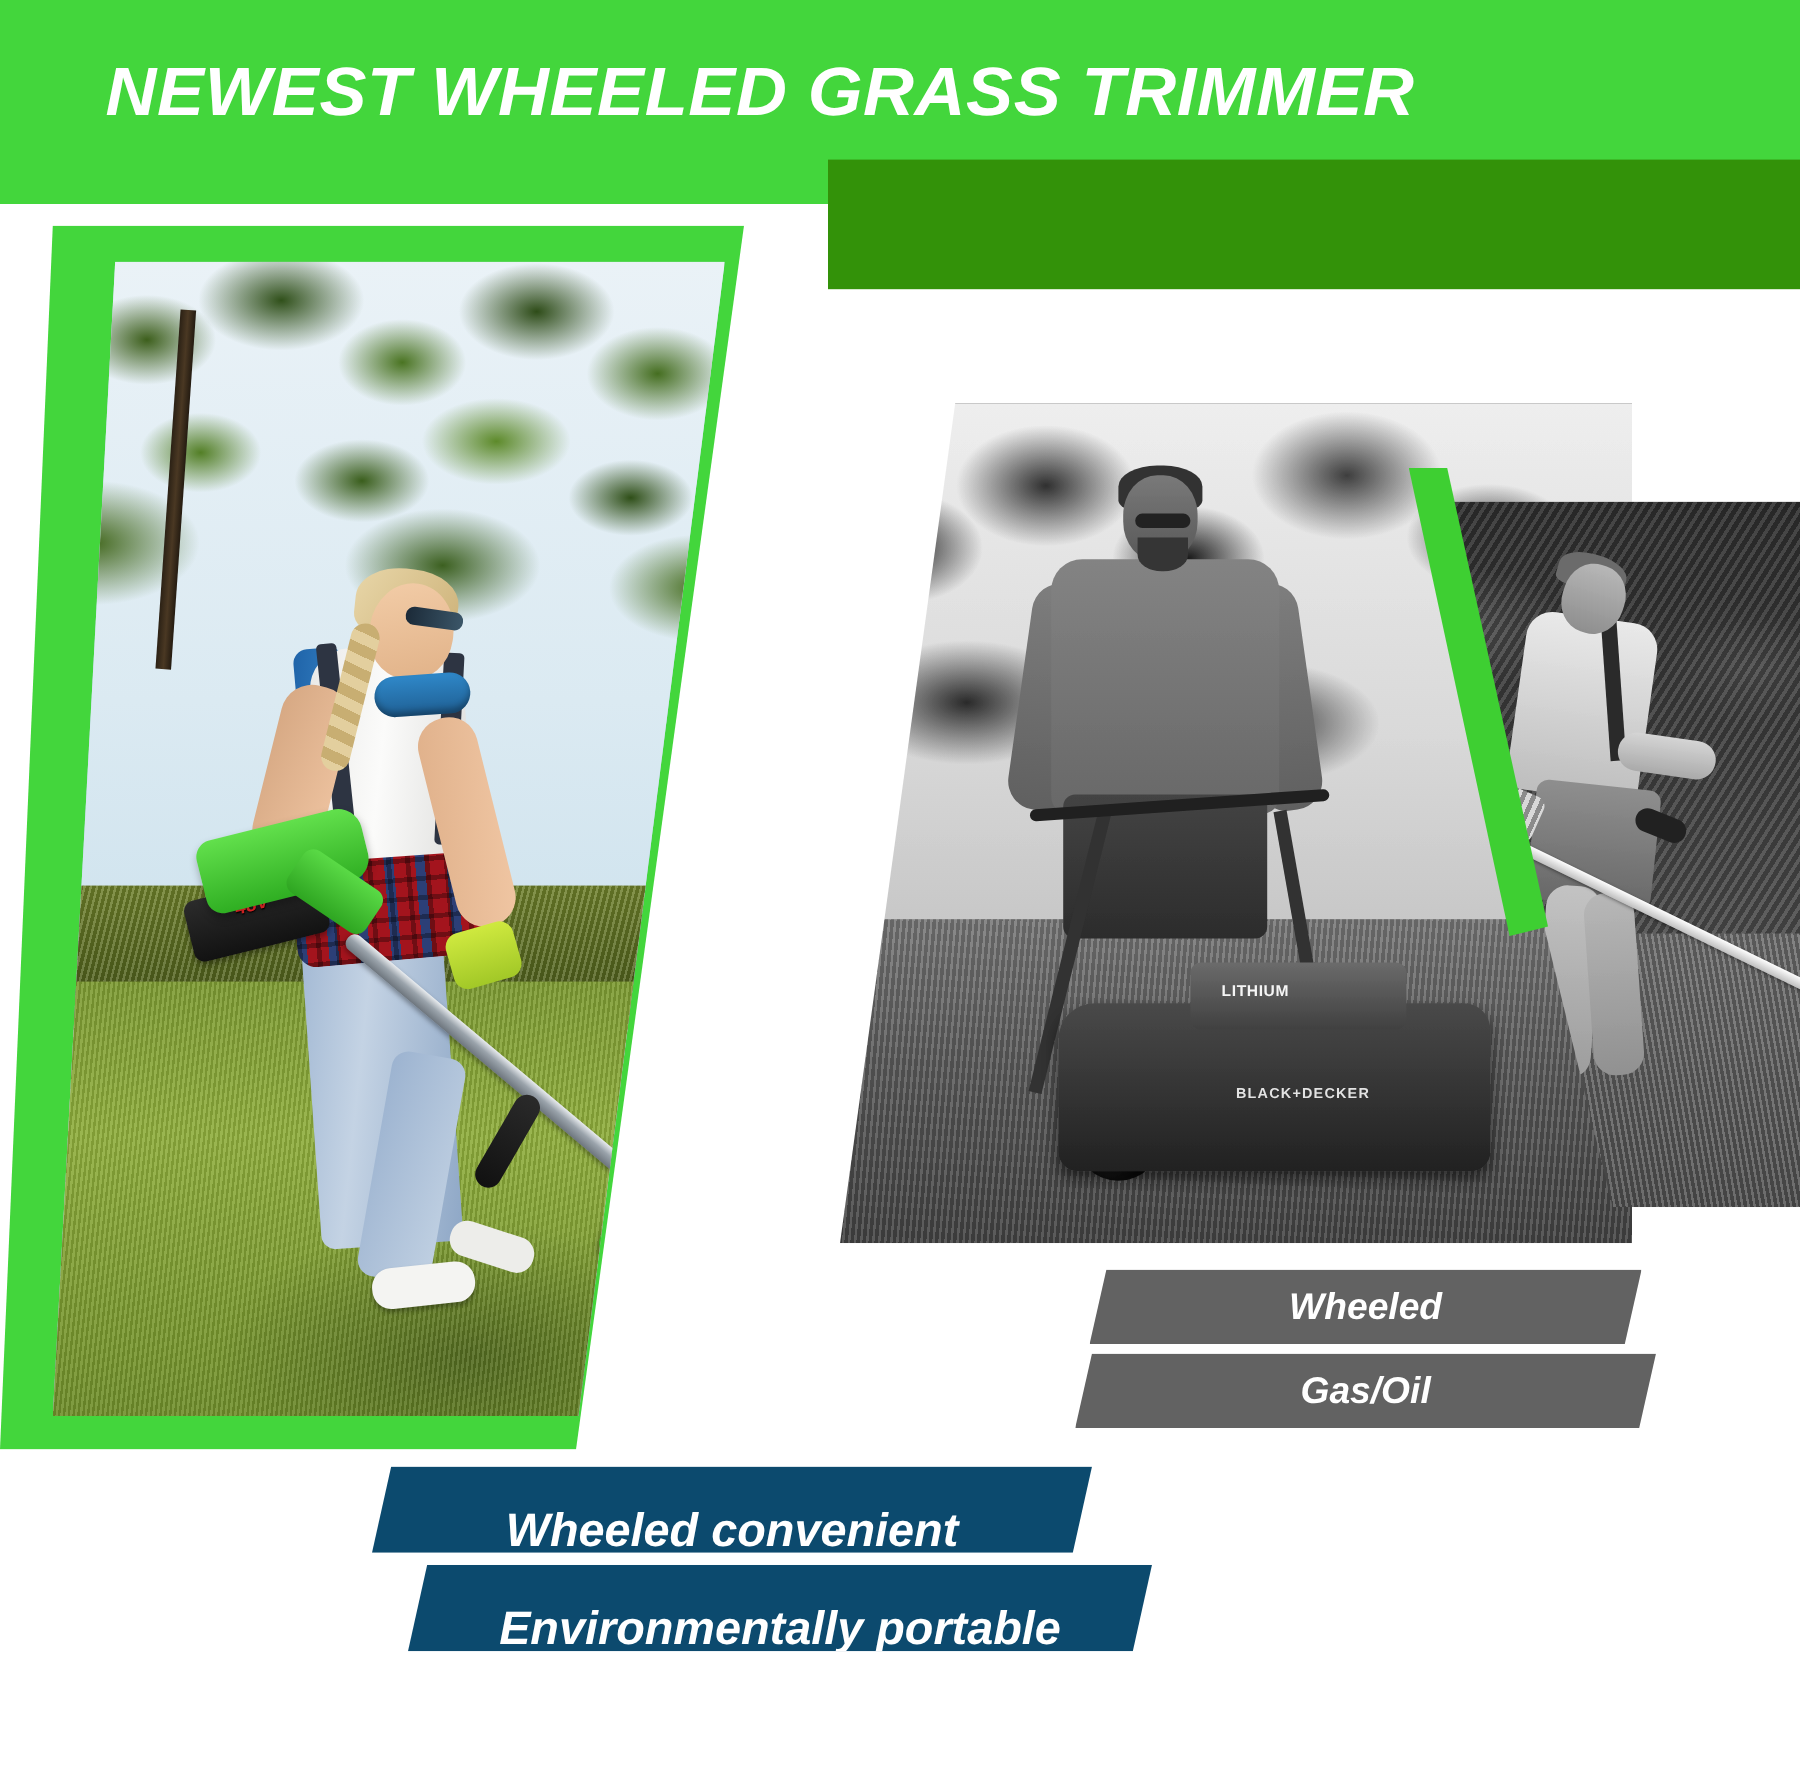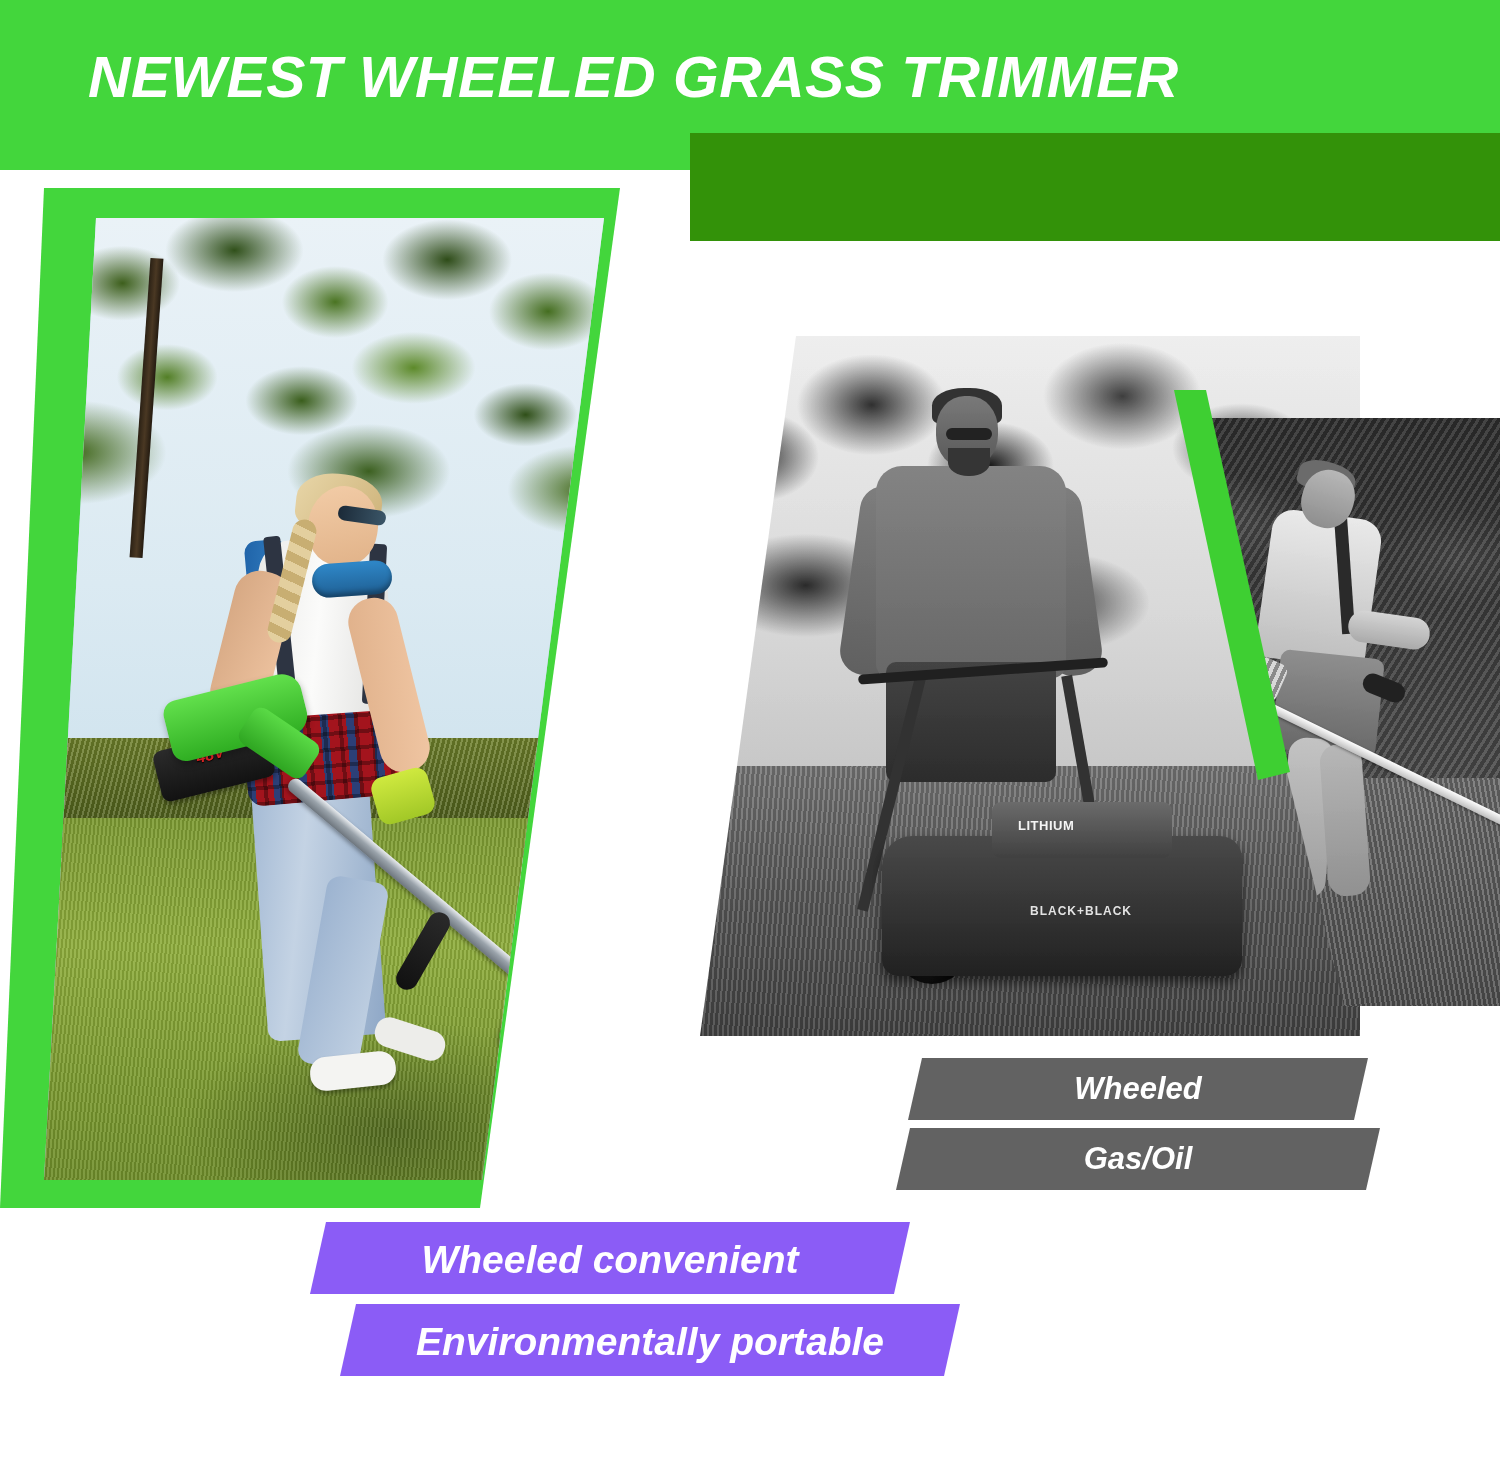--- a/index.html
+++ b/index.html
@@ -401,22 +401,22 @@
   }
   .gbar1{ left:908px; top:1058px; width:460px;
     clip-path:polygon(14px 0px, 460px 0px, 446px 62px, 0px 62px); }
   .gbar2{ left:896px; top:1128px; width:484px;
     clip-path:polygon(14px 0px, 484px 0px, 470px 62px, 0px 62px); }
   .gbar3{ left:884px; top:1198px; width:508px;
     clip-path:polygon(14px 0px, 508px 0px, 494px 62px, 0px 62px); }
 
   
   .fbar{
-    position:absolute; height:76px; background:#8b5cf6;
-    display:flex; align-items:center; justify-content:center;
+    position:absolute; height:76px; background:#0c4a6e;
+    display:flex; align-items:flex-end; justify-content:center;
   }
   .fbar span{
     color:#ffffff; font-size:39px; font-weight:bold; font-style:italic;
     white-space:nowrap;
   }
   .fbar1{ left:310px; top:1222px; width:600px;
     clip-path:polygon(16px 0px, 600px 0px, 584px 72px, 0px 72px); }
   .fbar2{ left:340px; top:1304px; width:620px;
     clip-path:polygon(16px 0px, 620px 0px, 604px 72px, 0px 72px); }
   .fbar3{ left:352px; top:1386px; width:640px;
@@ -484,21 +484,21 @@
     <div class="m-glass"></div>
     <div class="m-beard"></div>
     <div class="m-barL"></div>
     <div class="m-barR"></div>
     <div class="m-handle"></div>
     <div class="m-wheelA"></div>
     <div class="m-wheelB"></div>
     <div class="m-deck"></div>
     <div class="m-batt"></div>
     <div class="m-batt-lab">LITHIUM</div>
-    <div class="m-brand">BLACK+BLACK</div>
+    <div class="m-brand">BLACK+DECKER</div>
   </div>
 
   <div class="gp2">
     <div class="gp2-bush"></div>
     <div class="gp2-grass"></div>
     <div class="s-strap"></div>
     <div class="s-torso"></div>
     <div class="s-strap2"></div>
     <div class="s-shorts"></div>
     <div class="s-leg"></div>

